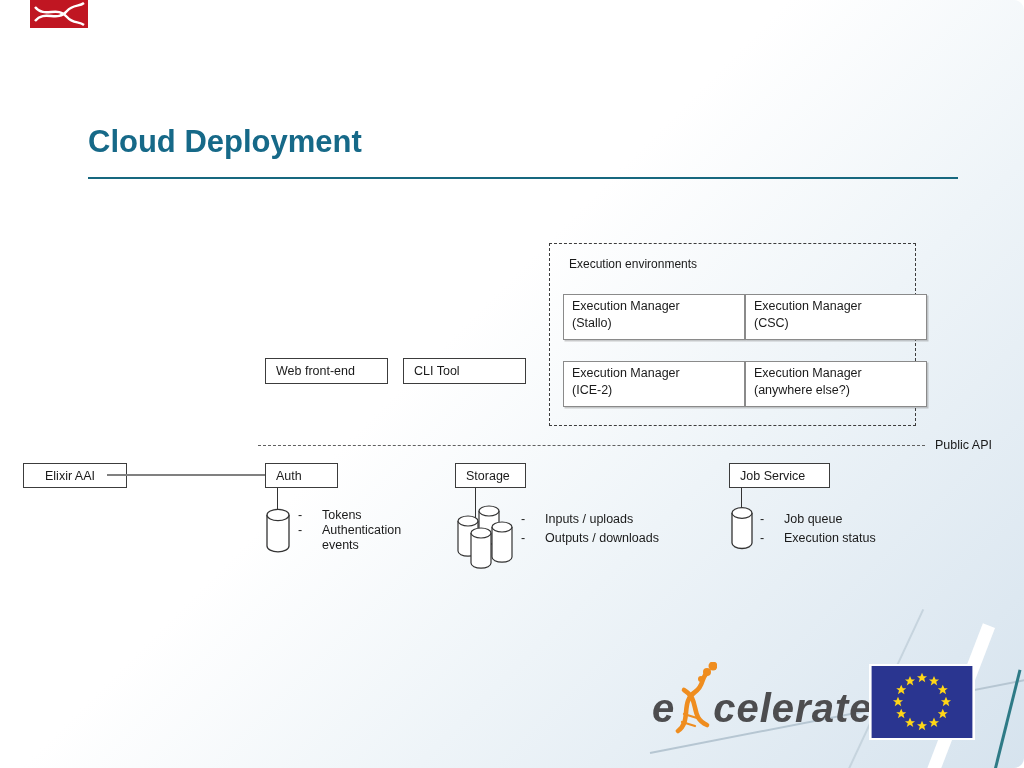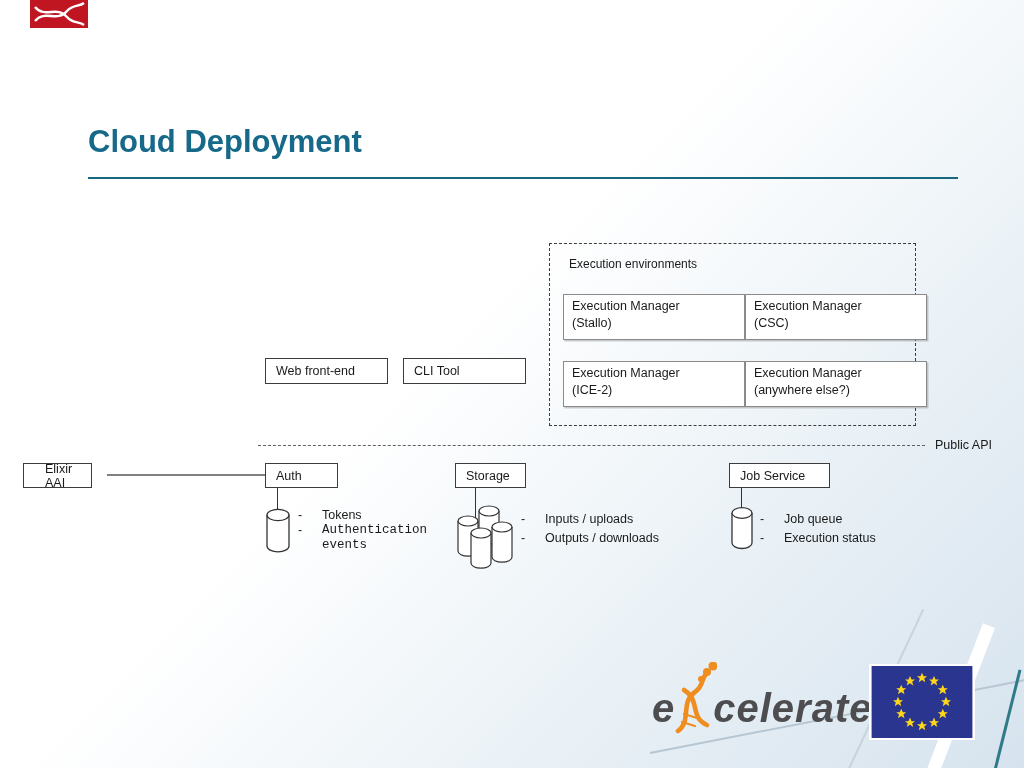--- a/index.html
+++ b/index.html
@@ -1,20 +1,21 @@
 <!DOCTYPE html>
 <html><head>
 <meta charset="utf-8">
 <style>
   html,body{margin:0;padding:0;}
   body{font-family:"Liberation Sans","DejaVu Sans",sans-serif;}
   #slide{
     position:relative;width:1024px;height:768px;overflow:hidden;
     background:linear-gradient(135deg,#ffffff 0%,#ffffff 44%,#eef4f8 66%,#d6e3ee 100%);
     color:#1a1a1a;
+    border-radius:10px;
   }
   
   .decor{position:absolute;z-index:1;}
   .band-white{left:952px;top:620px;width:13px;height:170px;background:#ffffff;transform:rotate(21deg);}
   .line-teal{left:1004px;top:668px;width:3px;height:120px;background:#2e7a86;transform:rotate(14deg);}
   .line-gray{left:650px;top:752px;width:420px;height:2px;background:#b6c6d2;transform:rotate(-11deg);transform-origin:left center;}
   .line-gray2{left:880px;top:600px;width:2px;height:200px;background:#c6d4de;transform:rotate(25deg);}
 
   
   #elixir-logo{position:absolute;left:30px;top:0;width:58px;height:28px;z-index:3;}
@@ -85,21 +86,21 @@
       <span>(anywhere else?)</span>
     </div>
   </div>
 
   <div class="abs box" style="left:265px;top:358px;width:123px;height:26px;">Web front-end</div>
   <div class="abs box" style="left:403px;top:358px;width:123px;height:26px;">CLI Tool</div>
 
   <div class="abs dashline" style="left:258px;top:445px;width:667px;"></div>
   <div class="abs api-label" style="left:935px;top:438px;text-align:right;">Public API</div>
 
-  <div class="abs box" style="left:23px;top:463px;width:69px;height:25px;padding-left:21px;">Elixir AAI</div>
+  <div class="abs box" style="left:23px;top:463px;width:104px;height:25px;padding-left:21px;">Elixir AAI</div>
   <div class="abs hline" style="left:107px;top:474px;width:158px;"></div>
   <div class="abs box" style="left:265px;top:463px;width:73px;height:25px;">Auth</div>
   <div class="abs box" style="left:455px;top:463px;width:71px;height:25px;">Storage</div>
   <div class="abs box" style="left:729px;top:463px;width:101px;height:25px;">Job Service</div>
 
   <div class="abs vline" style="left:277px;top:488px;height:26px;"></div>
   <div class="abs vline" style="left:475px;top:488px;height:32px;"></div>
   <div class="abs vline" style="left:741px;top:488px;height:24px;"></div>
 
   <svg class="abs" style="left:265px;top:508px;" width="26" height="46" viewBox="0 0 26 46">
@@ -125,21 +126,21 @@
     <ellipse cx="12" cy="7" rx="10" ry="5.3" fill="#ffffff" stroke="#333" stroke-width="1.3"></ellipse>
   </svg>
 
   <div class="abs bullets tight" style="left:298px;top:508px;width:135px;">
     <div class="bullet-row">
       <span class="bullet-dash">-</span>
       <span>Tokens</span>
     </div>
     <div class="bullet-row">
       <span class="bullet-dash">-</span>
-      <span style="width:95px;font-family:Liberation Mono, monospace;">Authentication events</span>
+      <span style="width:95px;">Authentication events</span>
     </div>
   </div>
 
   <div class="abs bullets loose" style="left:521px;top:510px;width:190px;">
     <div class="bullet-row">
       <span class="bullet-dash">-</span>
       <span>Inputs / uploads</span>
     </div>
     <div class="bullet-row">
       <span class="bullet-dash">-</span>

